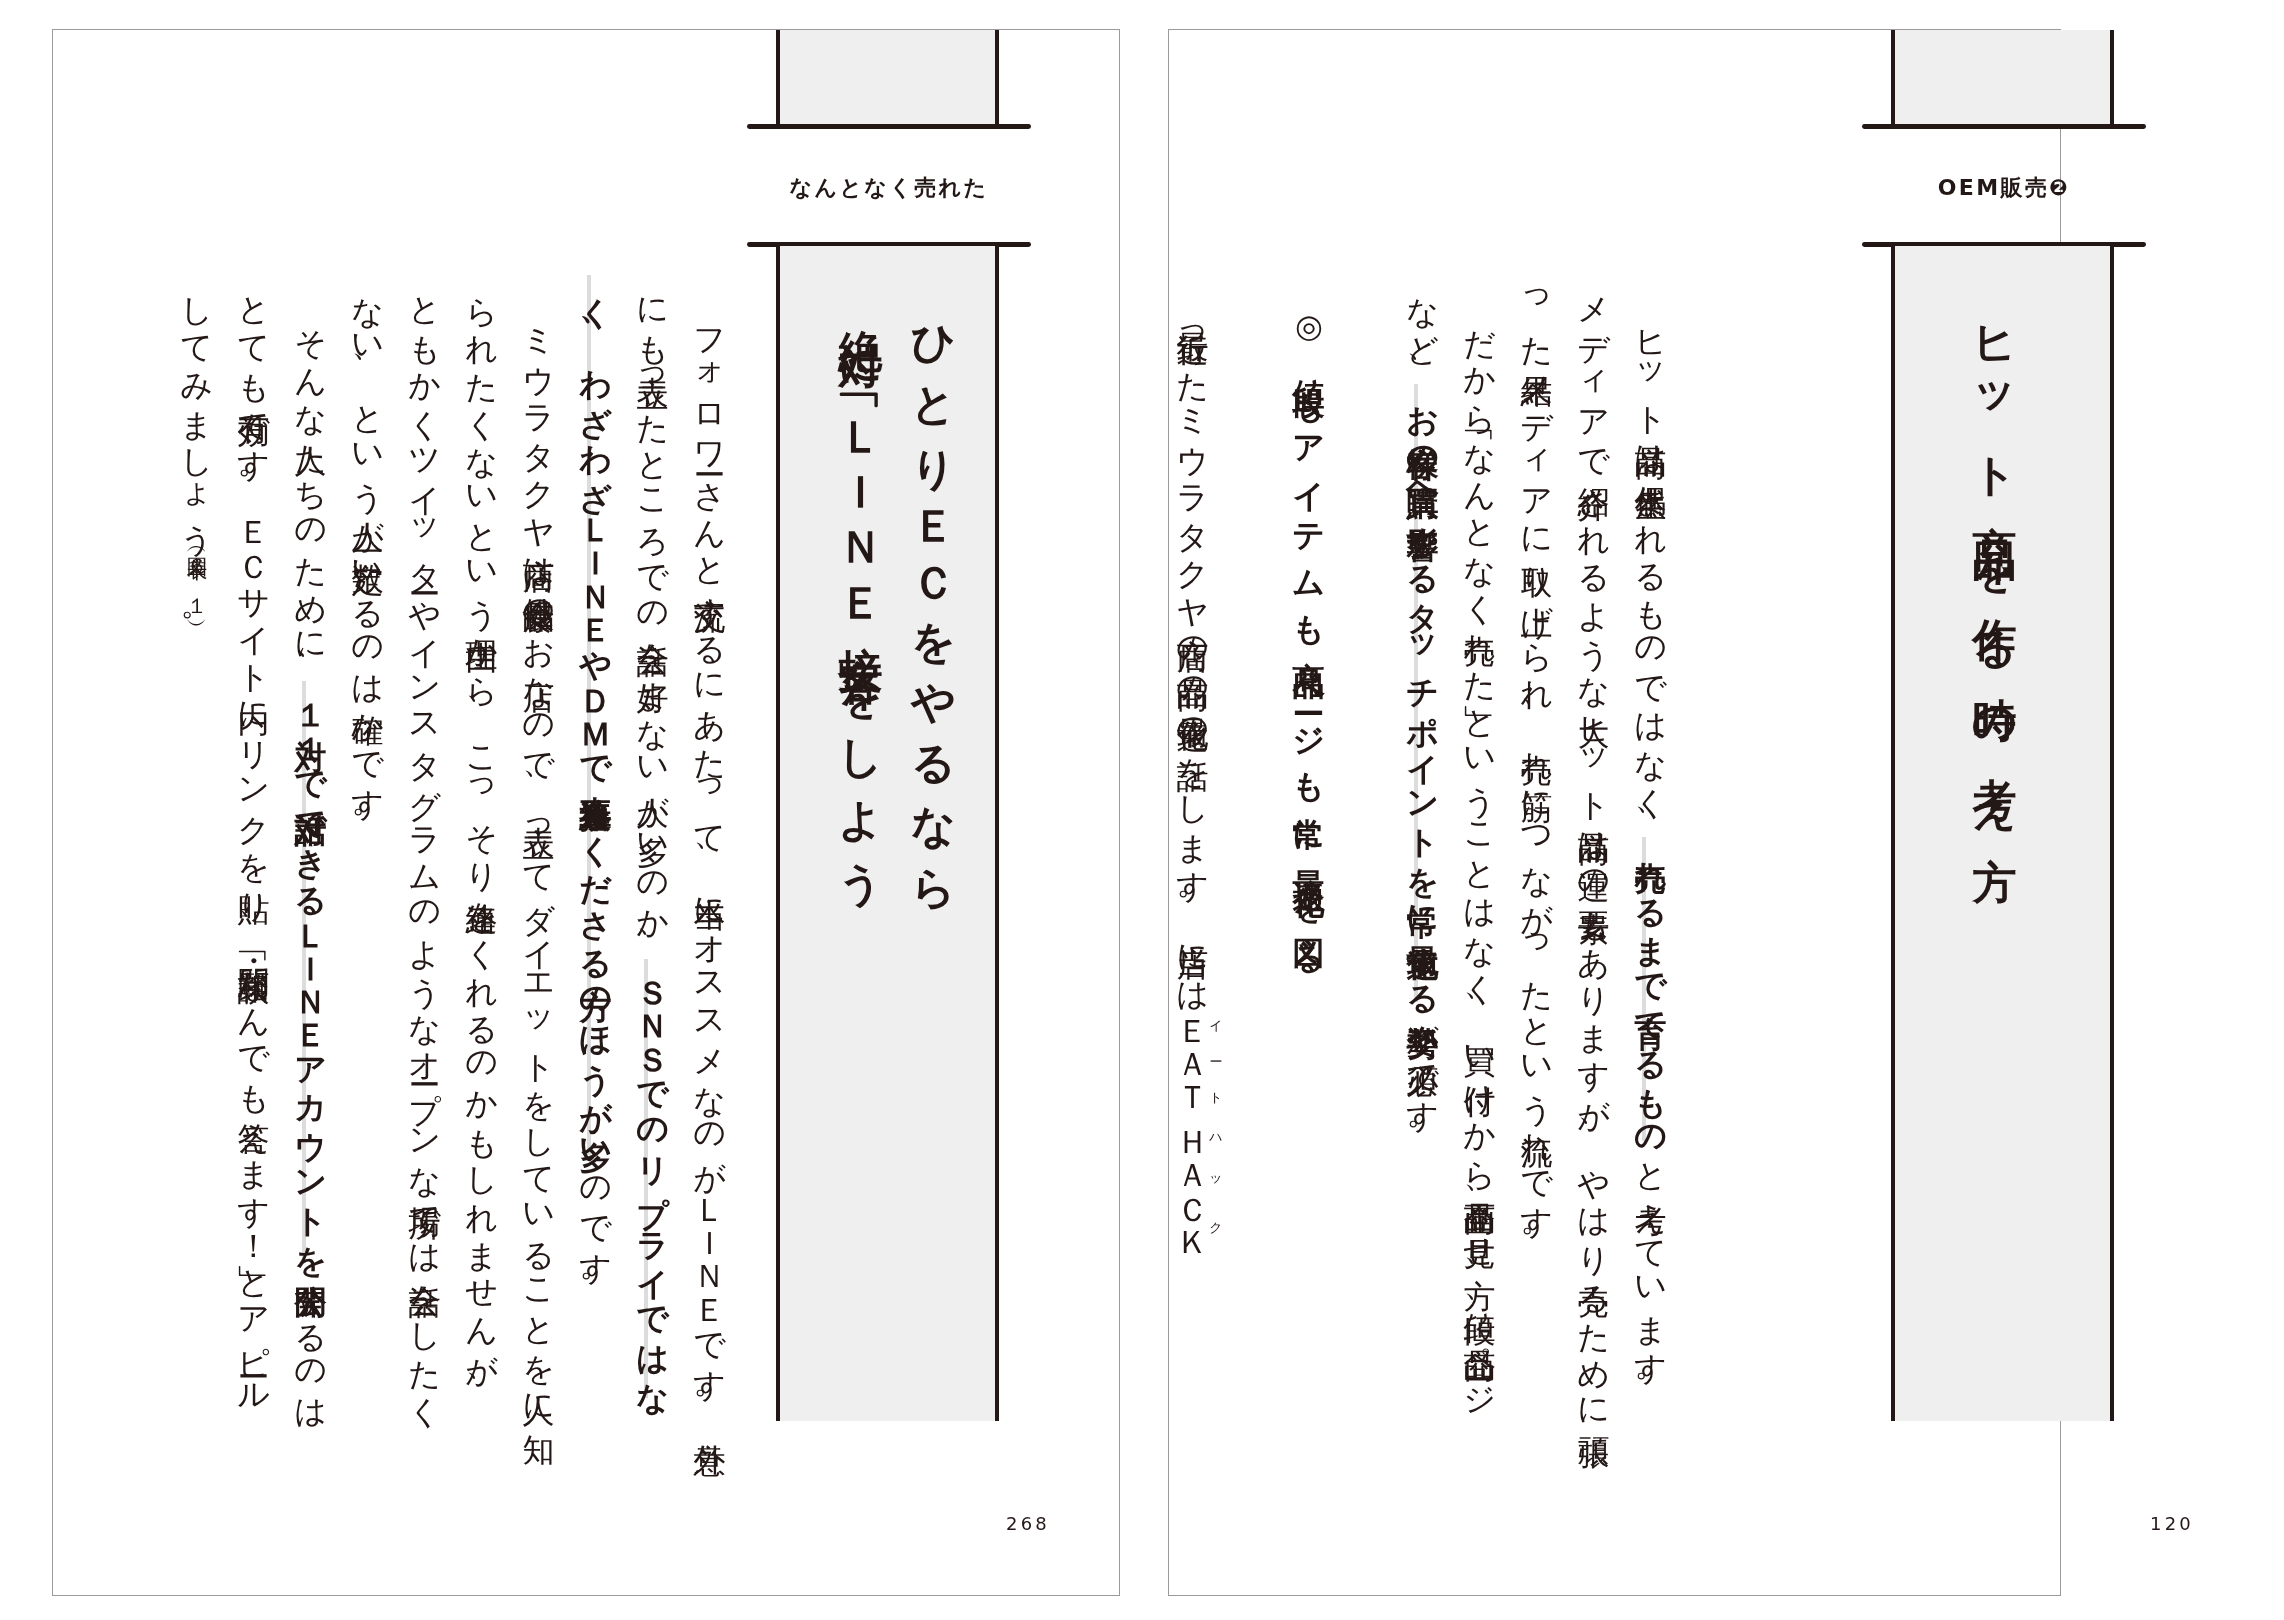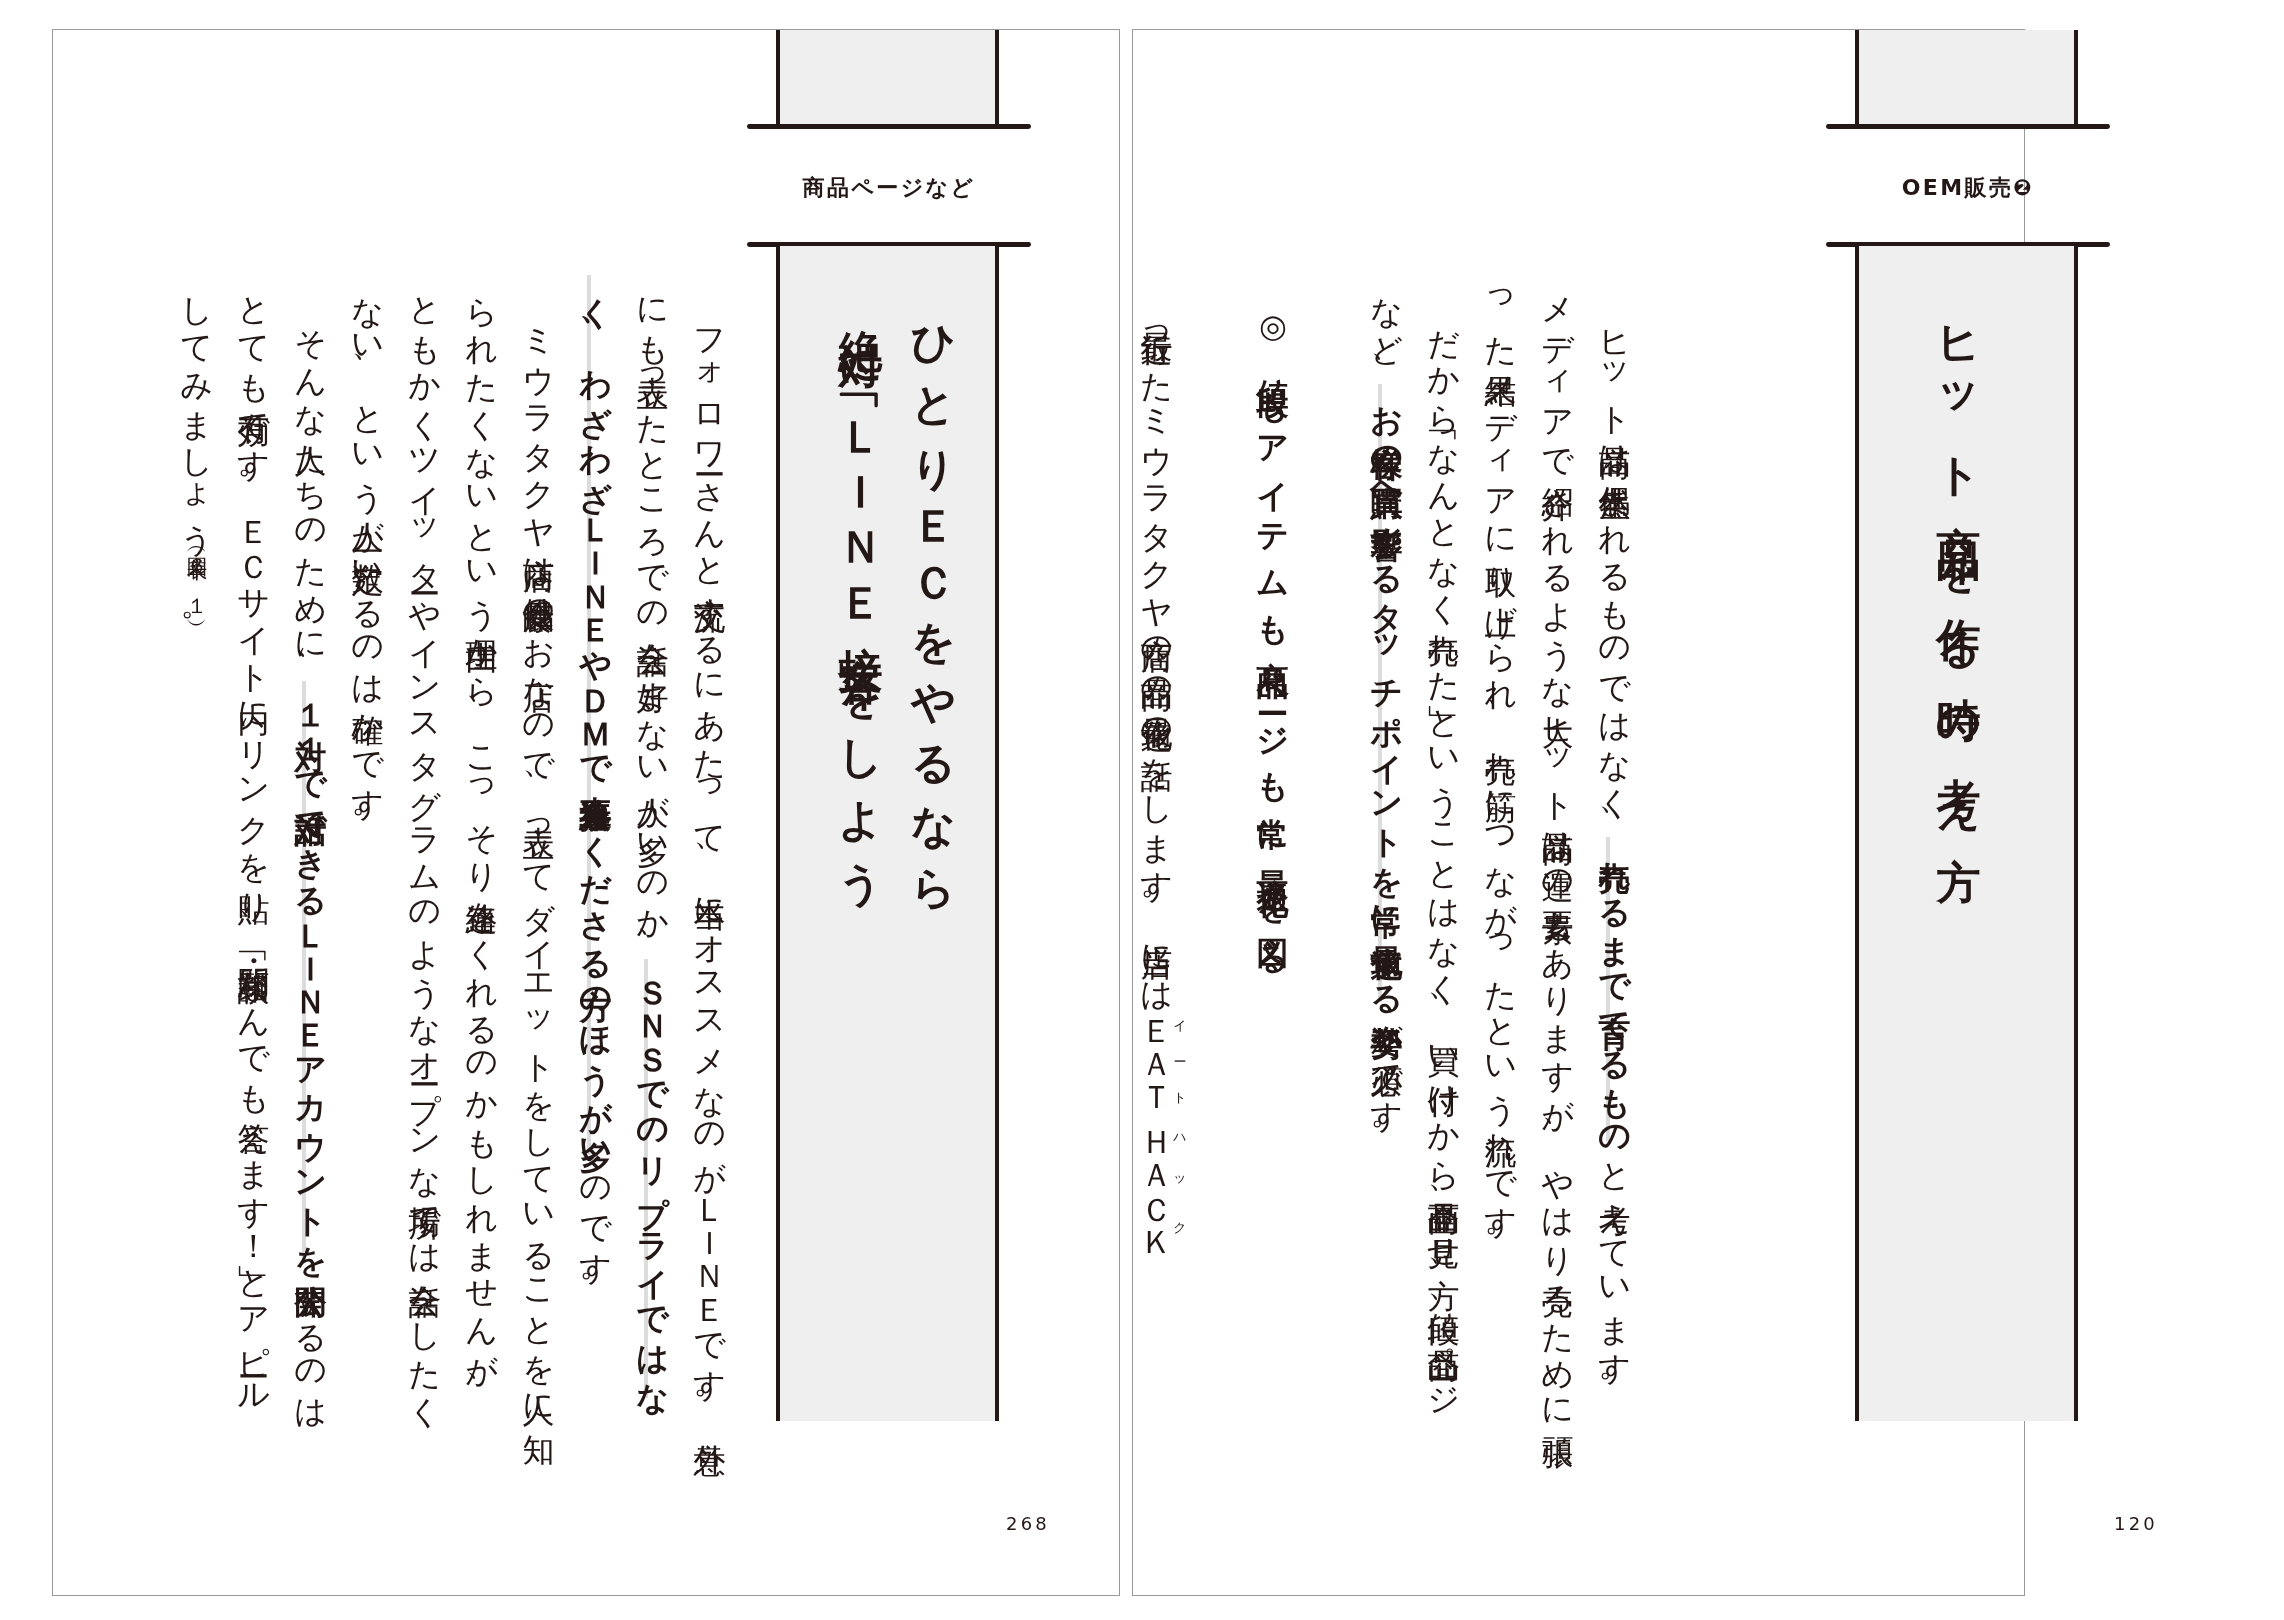--- a/index.html
+++ b/index.html
@@ -1,21 +1,21 @@
 <!DOCTYPE html>
 <html style="font-size:13px"><head>
 <meta charset="utf-8">
 <style>
   html, body { margin: 0; padding: 0; background: #ffffff; }
   body { width: 2284px; height: 1620px; position: relative; overflow: hidden;
          font-family: "DejaVu Serif", "Liberation Serif", serif; color: #231815; }
   .page { position: absolute; top: 29px; height: 1567px; background: #fff;
           border: 1.6px solid #9a9a9a; box-sizing: border-box; }
   #page-left { left: 52px; width: 1068px; }
-  #page-right { left: 1132px; width: 893px; }
+  #page-right { left: 1168px; width: 893px; }
 
   .tab-top { position: absolute; top: 0; height: 97px; background: #efefef;
              border-left: 4.9px solid #231815; border-right: 4.9px solid #231815; box-sizing: border-box; }
   .hline { position: absolute; height: 4.9px; background: #231815; border-radius: 2.4px; }
   .section-label { position: absolute; font-family: "DejaVu Sans", "Liberation Sans", sans-serif;
                    font-weight: bold; font-size: 22px; letter-spacing: 2.4px; white-space: nowrap;
                    text-align: center; }
   .title-box { position: absolute; top: 216px; height: 1175px; background: #efefef;
                border-left: 4.9px solid #231815; border-right: 4.9px solid #231815; box-sizing: border-box; }
   .title-text { position: absolute; top: 49px; writing-mode: vertical-rl; text-orientation: upright;
@@ -35,21 +35,21 @@
   ruby rt { font-size: 13px; }
   .page-number { position: absolute; top: 1483px; font-family: "DejaVu Sans", "Liberation Sans", sans-serif;
                  font-size: 18px; letter-spacing: 3.2px; }
 </style>
 </head>
 <body>
 
 <div class="page" id="page-left">
   <div class="tab-top" style="left:723px; width:223px;"></div>
   <div class="hline" style="top:94px; left:694px; width:284px;"></div>
-  <div class="section-label" style="top:143px; left:694px; width:284px;">商品ページなど</div>
+  <div class="section-label" style="top:143px; left:694px; width:284px;">なんとなく売れた</div>
   <div class="hline" style="top:212px; left:694px; width:284px;"></div>
   <div class="title-box" style="left:723px; width:223px;">
     <div class="title-text" style="right:24px;"><span>ひとりＥＣをやるなら</span><br><span>絶対に「ＬＩＮＥ接客」をしよう</span></div>
   </div>
 
   <div class="body-text" style="right:381px; width:567px;">
     <p><span>フォロワーさんと交流するにあたって、本当にオススメなのがＬＩＮＥです。意外にも表立ったところでの会話を好まない人が多いのか、</span><span class="hl">ＳＮＳでのリプライではなく、わざわざＬＩＮＥやＤＭで直接連絡をくださる方のほうが多い</span><span>のです。</span></p>
     <p><span>ミウラタクヤ商店は健康食品のお店なので、表立ってダイエットをしていることを人に知られたくないという理由から、こっそり連絡をくれるのかもしれませんが、ともかくツイッターやインスタグラムのようなオープンな場所では会話をしたくない、という人が一定数いるのは確かです。</span></p>
     <p><span>そんな人たちのために、</span><span class="hl">１対１で対話できるＬＩＮＥアカウントを公開</span><span>するのはとても有効です。ＥＣサイト内にリンクを貼り、「質問・相談なんでも答えます！」とアピールしてみましょう</span><span class="small">（図表６−１）</span><span>。</span></p>
   </div>

